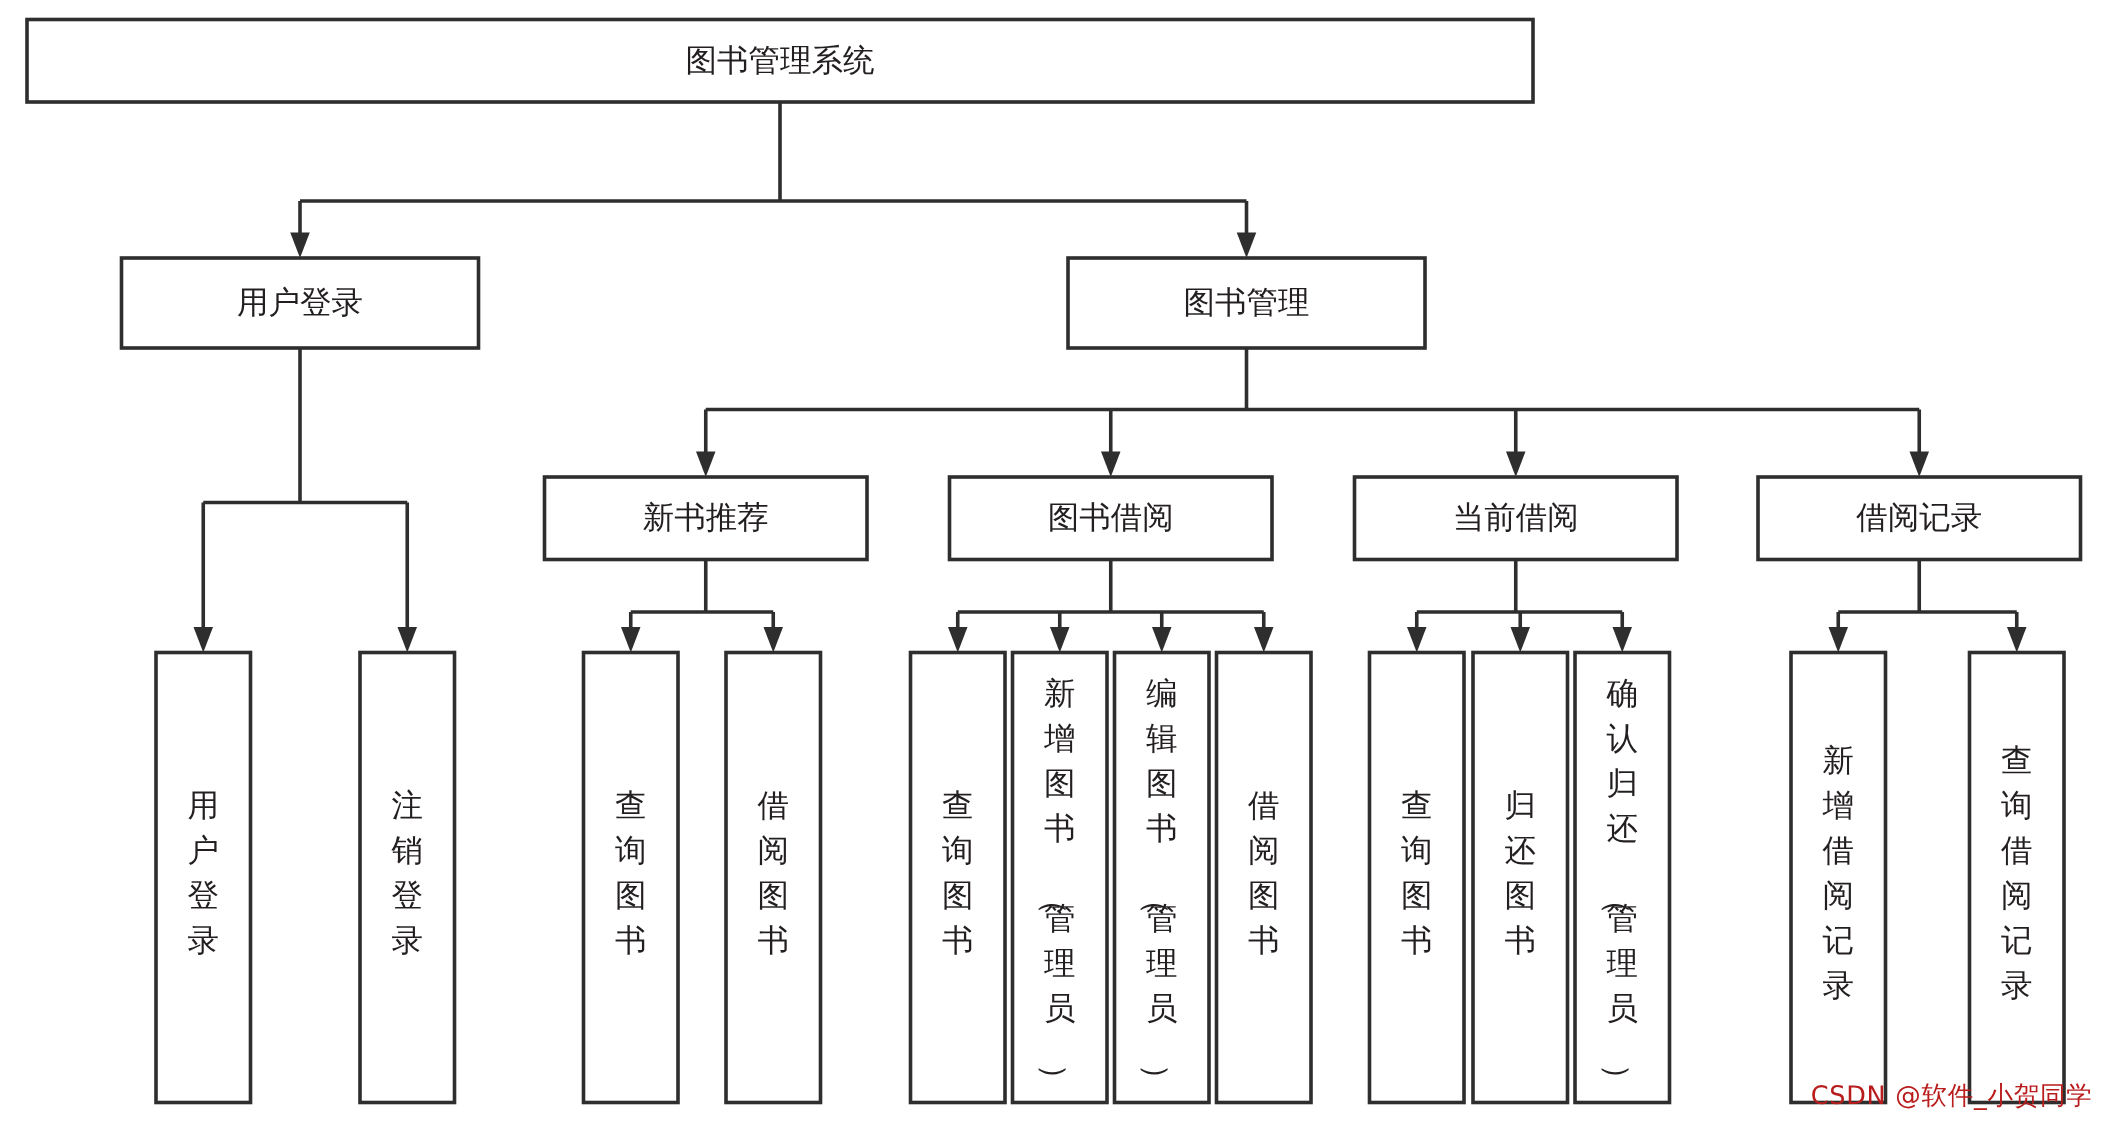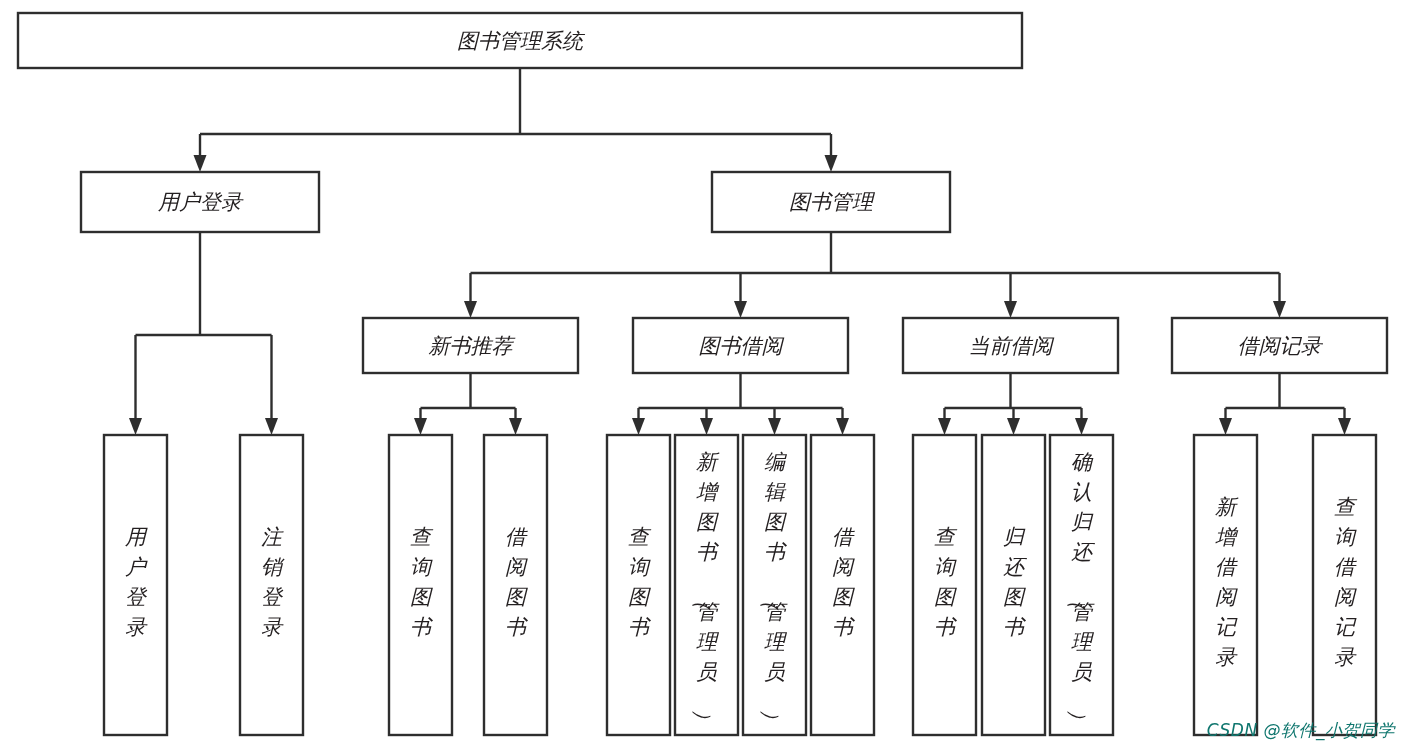--- a/index.html
+++ b/index.html
@@ -1,35 +1,35 @@
 <!DOCTYPE html>
 <html><head>
 <meta charset="utf-8">
 <style>
   html,body{margin:0;padding:0;background:#ffffff;}
   body{
     font-family:"DejaVu Sans","Liberation Sans",sans-serif;
     width:1405px;height:747px;overflow:hidden;position:relative;
   }
-  #diagram-root{position:relative;width:1405px;height:747px;font-style:italic;}
+  #diagram-root{position:relative;width:1405px;height:747px;}
   svg#tree{position:absolute;left:0;top:0;width:1405px;height:747px;display:block;}
   .node-rect{fill:#ffffff;stroke:#2e2e2e;stroke-width:2.4;}
   .conn{stroke:#2e2e2e;stroke-width:2.4;fill:none;stroke-linecap:butt;}
   .arrow-head{fill:#2e2e2e;stroke:none;}
   .node-label-h{
     font-size:21px;fill:#231f20;text-anchor:middle;
     dominant-baseline:middle;font-family:"DejaVu Sans","Liberation Sans",sans-serif;
   }
   .node-label-v{
     font-size:21px;fill:#231f20;text-anchor:middle;
     font-family:"DejaVu Sans","Liberation Sans",sans-serif;
   }
   .watermark{
     position:absolute;right:10px;bottom:5px;
-    font-size:17px;color:#0f766e;white-space:nowrap;
+    font-size:17px;color:#b91c1c;white-space:nowrap;
     font-family:"DejaVu Sans","Liberation Sans",sans-serif;
     pointer-events:none;letter-spacing:.5px;
   }
 </style>
 </head>
 <body>
 
 <div id="diagram-root">
   <svg id="tree" viewBox="0 0 1405 747" xmlns="http://www.w3.org/2000/svg">
     <g id="edges-layer">

